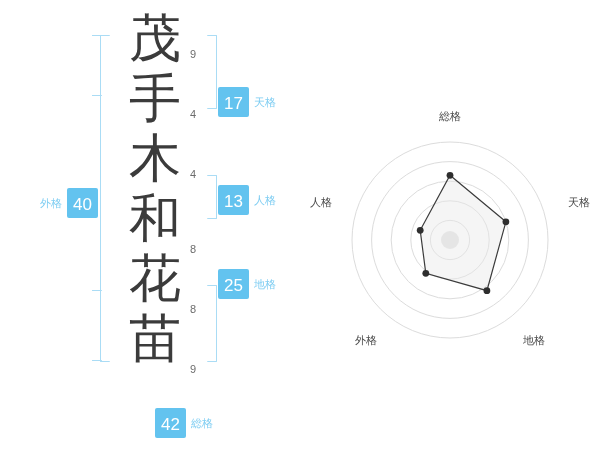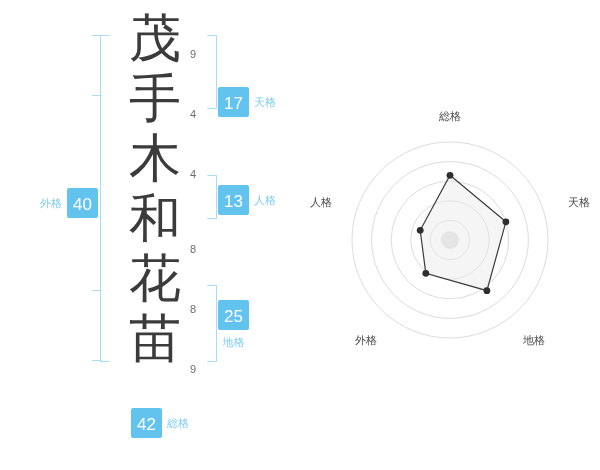--- a/index.html
+++ b/index.html
@@ -151,26 +151,26 @@
     <div class="badge" style="left:218px; top:87px;">
       <span class="num">17</span>
       <span class="lbl">天格</span>
     </div>
 
     <div class="badge" style="left:218px; top:185px;">
       <span class="num">13</span>
       <span class="lbl">人格</span>
     </div>
 
-    <div class="badge" style="left:218px; top:300px;flex-direction:column;">
+    <div class="badge" style="left:218px; top:269px;">
       <span class="num">25</span>
       <span class="lbl">地格</span>
     </div>
 
-    <div class="badge" style="left:131px; top:408px;">
+    <div class="badge" style="left:155px; top:408px;">
       <span class="num">42</span>
       <span class="lbl">総格</span>
     </div>
 
   </div>
 
   <div id="radar-panel">
     <svg id="radar-svg" width="300" height="470" viewBox="0 0 300 470">
       <g id="radar-grid">
           <circle cx="150" cy="240" r="98" fill="none" stroke="#dcdcdc" stroke-width="1"></circle>

